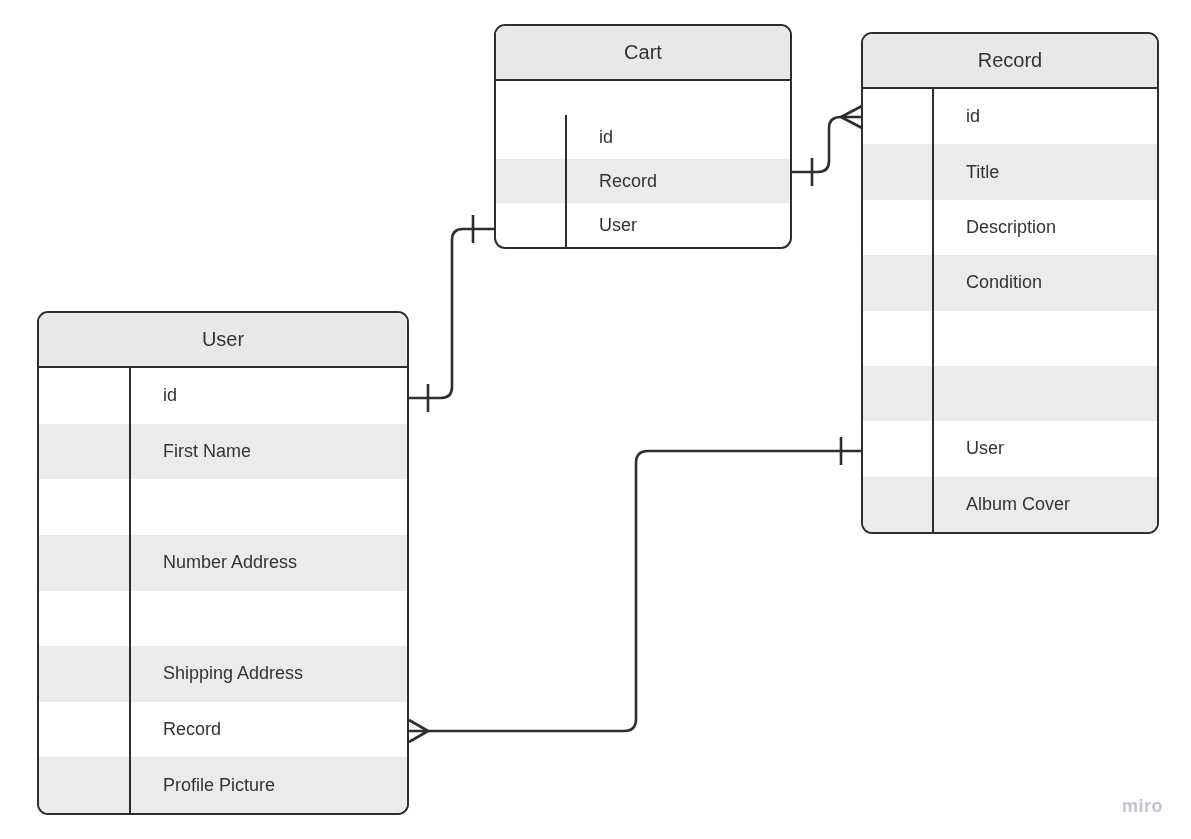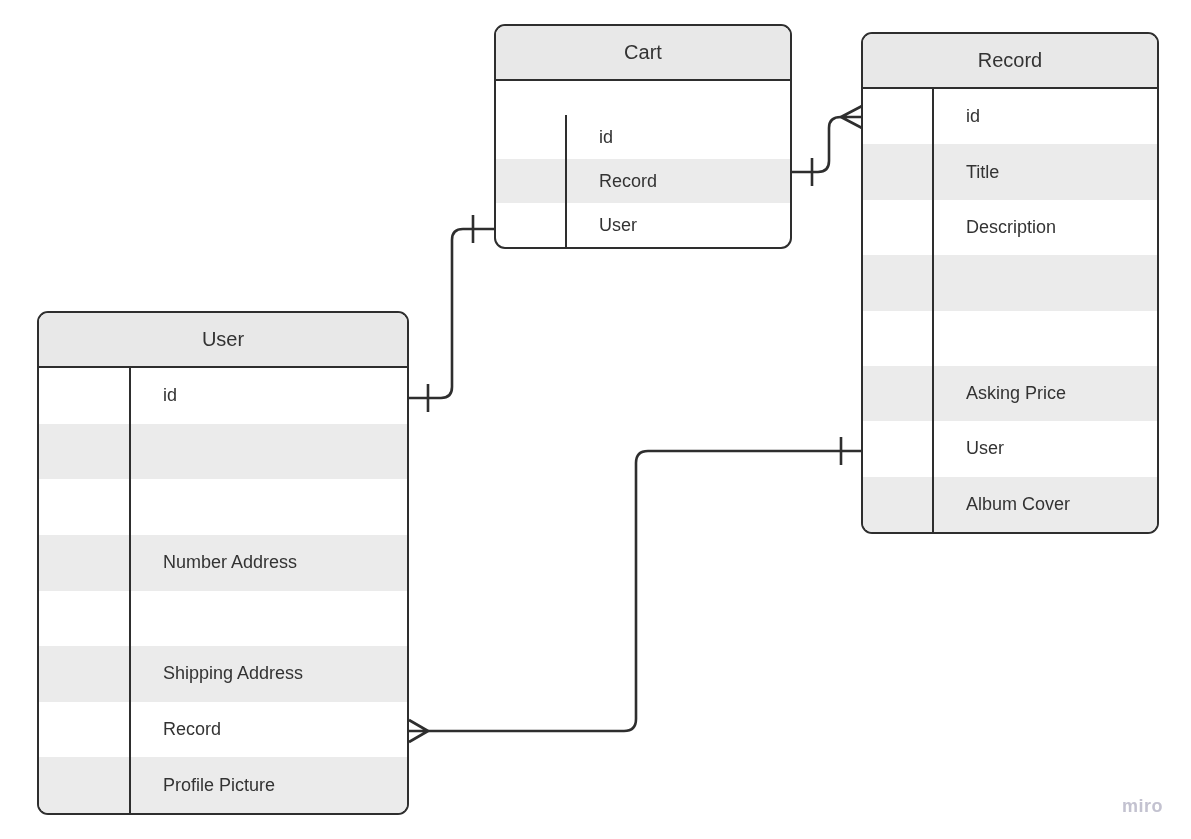--- a/index.html
+++ b/index.html
@@ -138,27 +138,27 @@
         <div class="row">
           <div class="key-cell"></div>
           <div class="field-cell">Title</div>
         </div>
         <div class="row">
           <div class="key-cell"></div>
           <div class="field-cell">Description</div>
         </div>
         <div class="row">
           <div class="key-cell"></div>
-        </div>
-        <div class="row">
-          <div class="key-cell"></div>
-        </div>
-        <div class="row">
-          <div class="key-cell"></div>
-          <div class="field-cell">Asking Price</div>
+          <div class="field-cell">Condition</div>
+        </div>
+        <div class="row">
+          <div class="key-cell"></div>
+        </div>
+        <div class="row">
+          <div class="key-cell"></div>
         </div>
         <div class="row">
           <div class="key-cell"></div>
           <div class="field-cell">User</div>
         </div>
         <div class="row">
           <div class="key-cell"></div>
           <div class="field-cell">Album Cover</div>
         </div>
       </div>
@@ -168,20 +168,21 @@
     <div class="entity-header">
       <span>User</span>
     </div>
     <div class="entity-body">
         <div class="row">
           <div class="key-cell"></div>
           <div class="field-cell">id</div>
         </div>
         <div class="row">
           <div class="key-cell"></div>
+          <div class="field-cell">First Name</div>
         </div>
         <div class="row">
           <div class="key-cell"></div>
         </div>
         <div class="row">
           <div class="key-cell"></div>
           <div class="field-cell">Number Address</div>
         </div>
         <div class="row">
           <div class="key-cell"></div>

